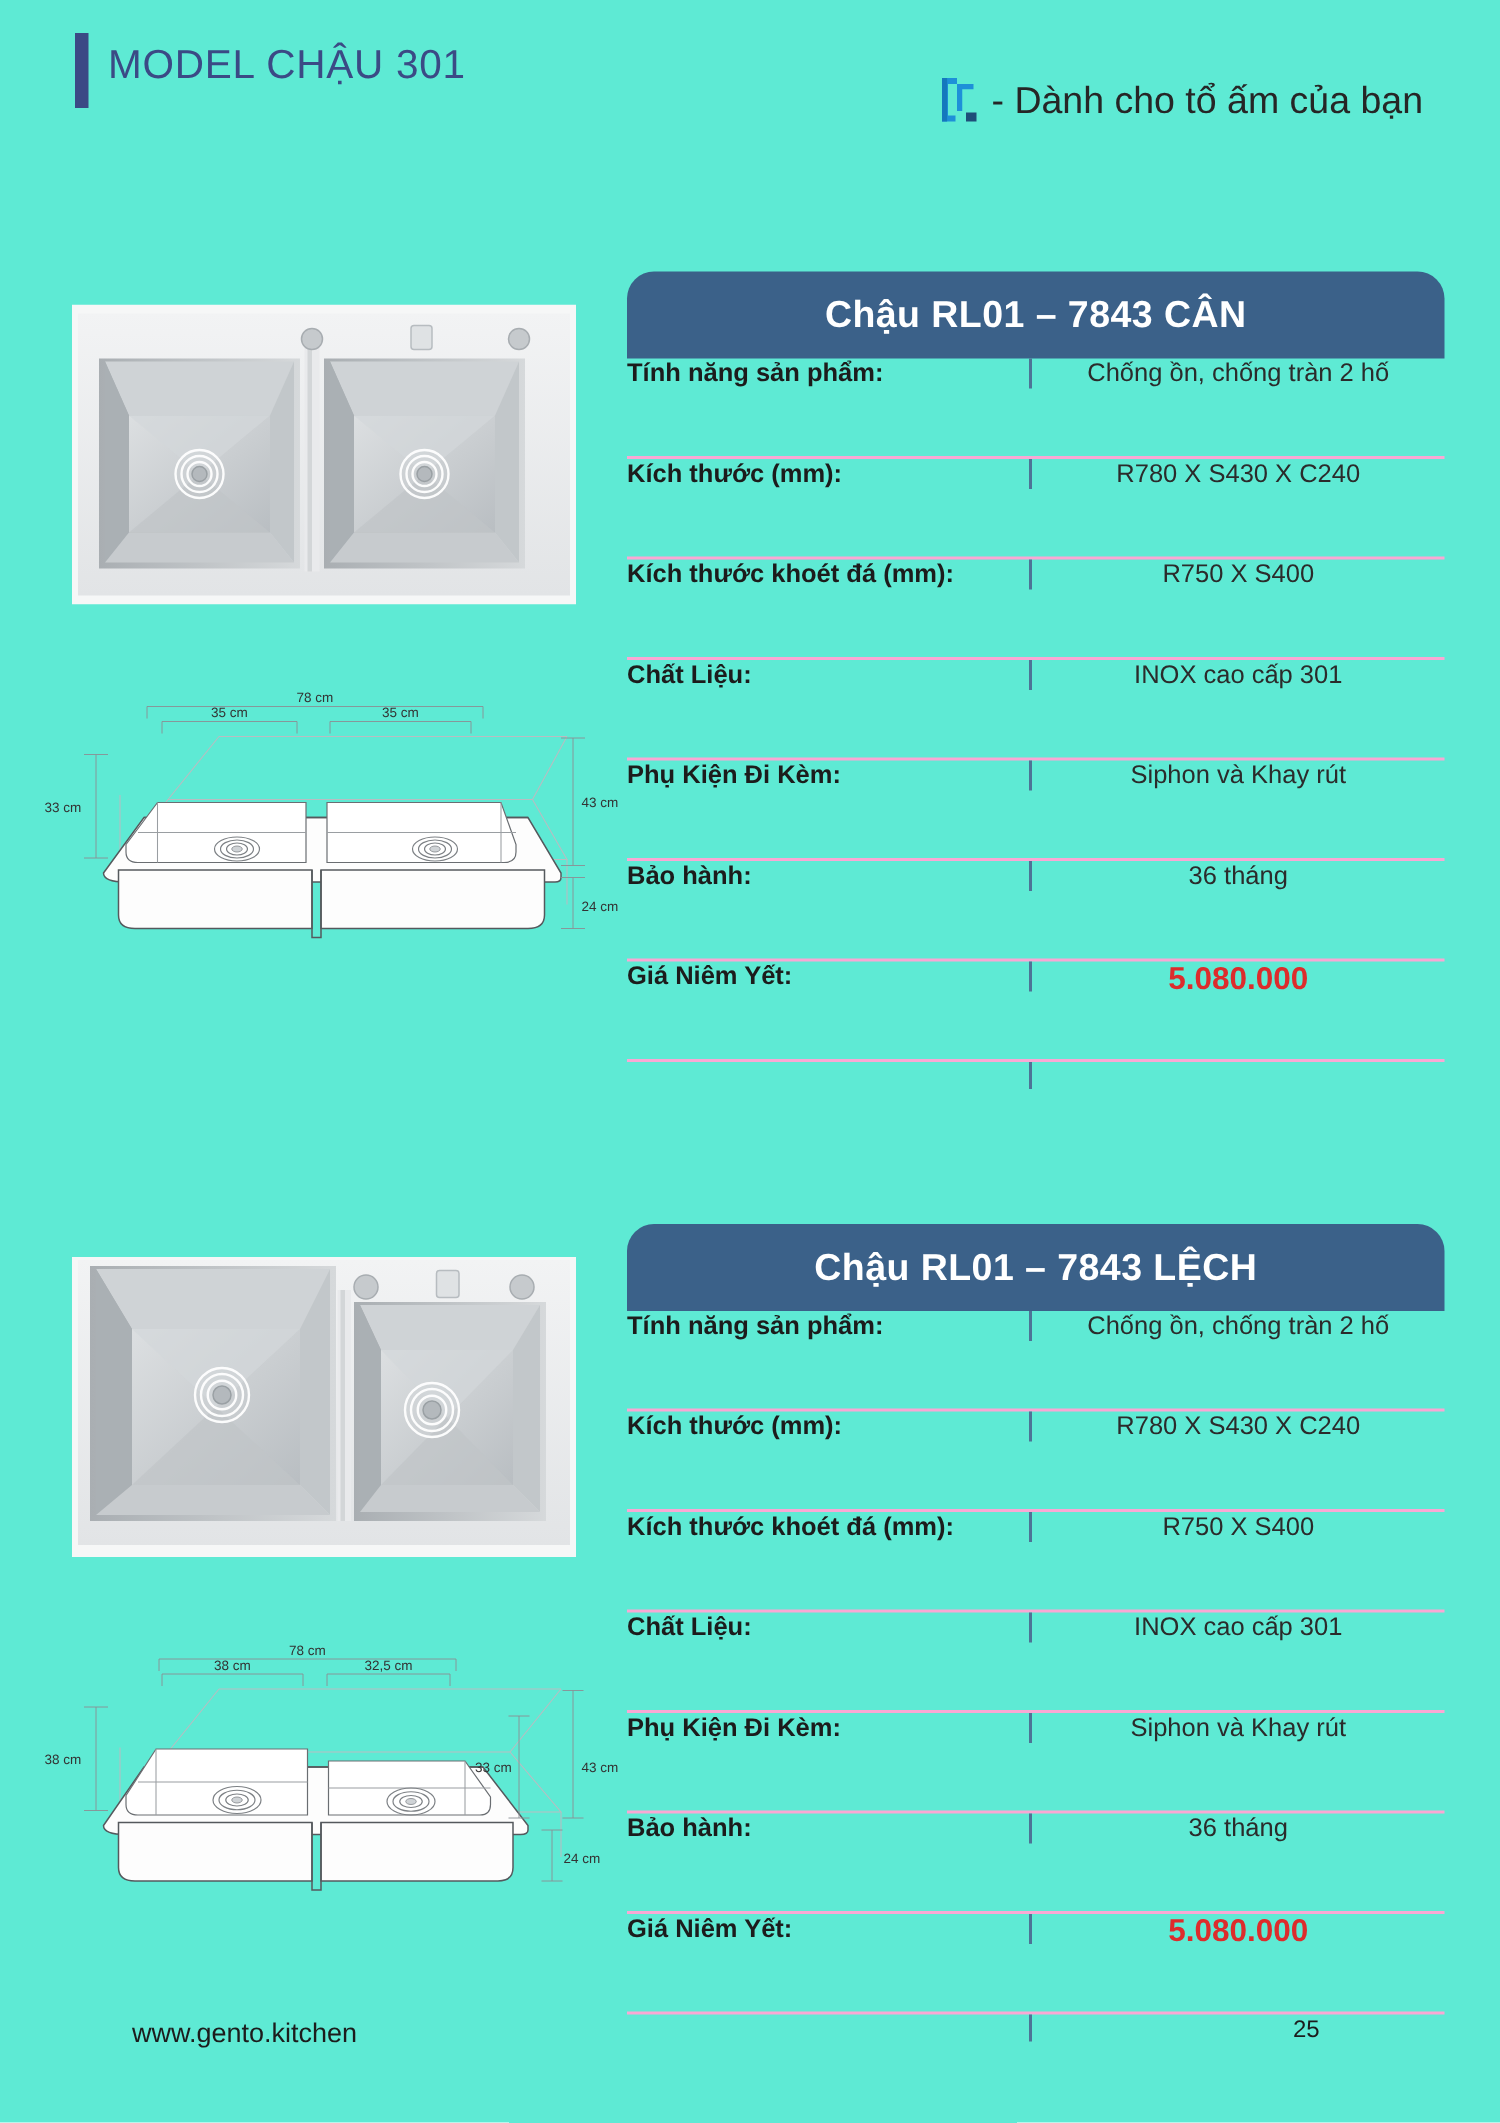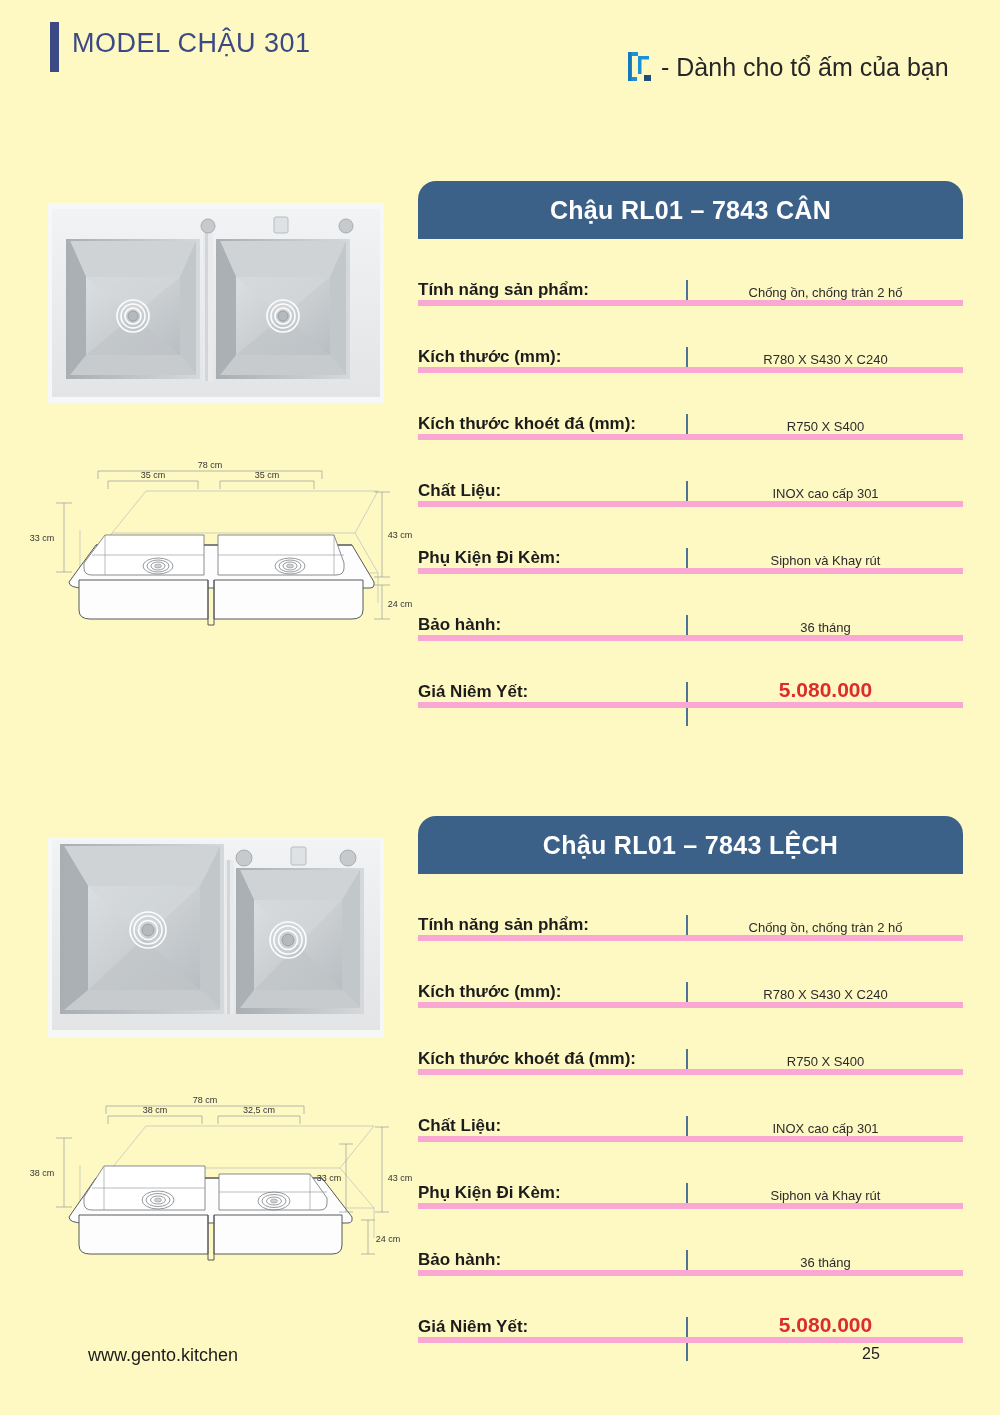--- a/index.html
+++ b/index.html
@@ -2,21 +2,21 @@
 <html><head>
 <meta charset="utf-8">
 <style>
   * { box-sizing: border-box; margin: 0; padding: 0; }
   html, body {
     width: 1000px; height: 1415px;
     background: #ffffff;
     font-family: "Liberation Sans", sans-serif;
     overflow: hidden;
   }
-  .page { position: relative; width: 1000px; height: 1415px; background:#fef9c3; }
+  .page { position: relative; width: 1000px; height: 1415px; background:#5eead4; }
 
   
   .header { position: absolute; left:0; top:0; width:1000px; height:100px; }
   .accent-bar {
     position:absolute; left:50px; top:22px; width:9px; height:50px;
     background:#3b4a85;
   }
   .model-title {
     position:absolute; left:72px; top:28px;
     font-size:27px; letter-spacing:0.5px; color:#3b4a85;
@@ -48,35 +48,35 @@
   .spec-table { position:absolute; left:418px; top:0; width:545px; }
   .spec-head {
     height:58px; background:#3b6189;
     border-radius:18px 18px 0 0;
     display:flex; align-items:center; justify-content:center;
     color:#ffffff; font-size:25px; font-weight:bold;
     letter-spacing:0.3px; white-space:nowrap;margin-top:26px;
   }
   .spec-body { position:relative; }
   .spec-row {
-    display:flex; align-items:flex-end;
-    border-bottom:6px solid #f9a8d4;
+    display:flex; align-items:flex-start;
+    border-bottom:2px solid #f9a8d4;
     height:67px;
   }
   .spec-row:last-child { border-bottom:2px solid #5b82a6; }
   .spec-label {
     width:270px; display:flex; align-items:center;
     padding-left:0px;
     font-size:17px; font-weight:bold; color:#1c1c1c;
     border-right:2px solid #4d7496;
     white-space:nowrap;
   }
   .spec-value {
     flex:1; display:flex; align-items:center; justify-content:center;
-    font-size:13px; color:#2b2b2b; white-space:nowrap;
+    font-size:17px; color:#2b2b2b; white-space:nowrap;
   }
   .spec-value.price { color:#dd2c2c; font-weight:bold; font-size:21px; }
   .spec-tail { height:18px; border-right:none; }
   .spec-tail .col-line {
     width:270px; height:100%; border-right:2px solid #4d7496;
   }
 
   
   .footer { position:absolute; left:0; top:1345px; width:812px; height:50px; }
   .footer-url {

